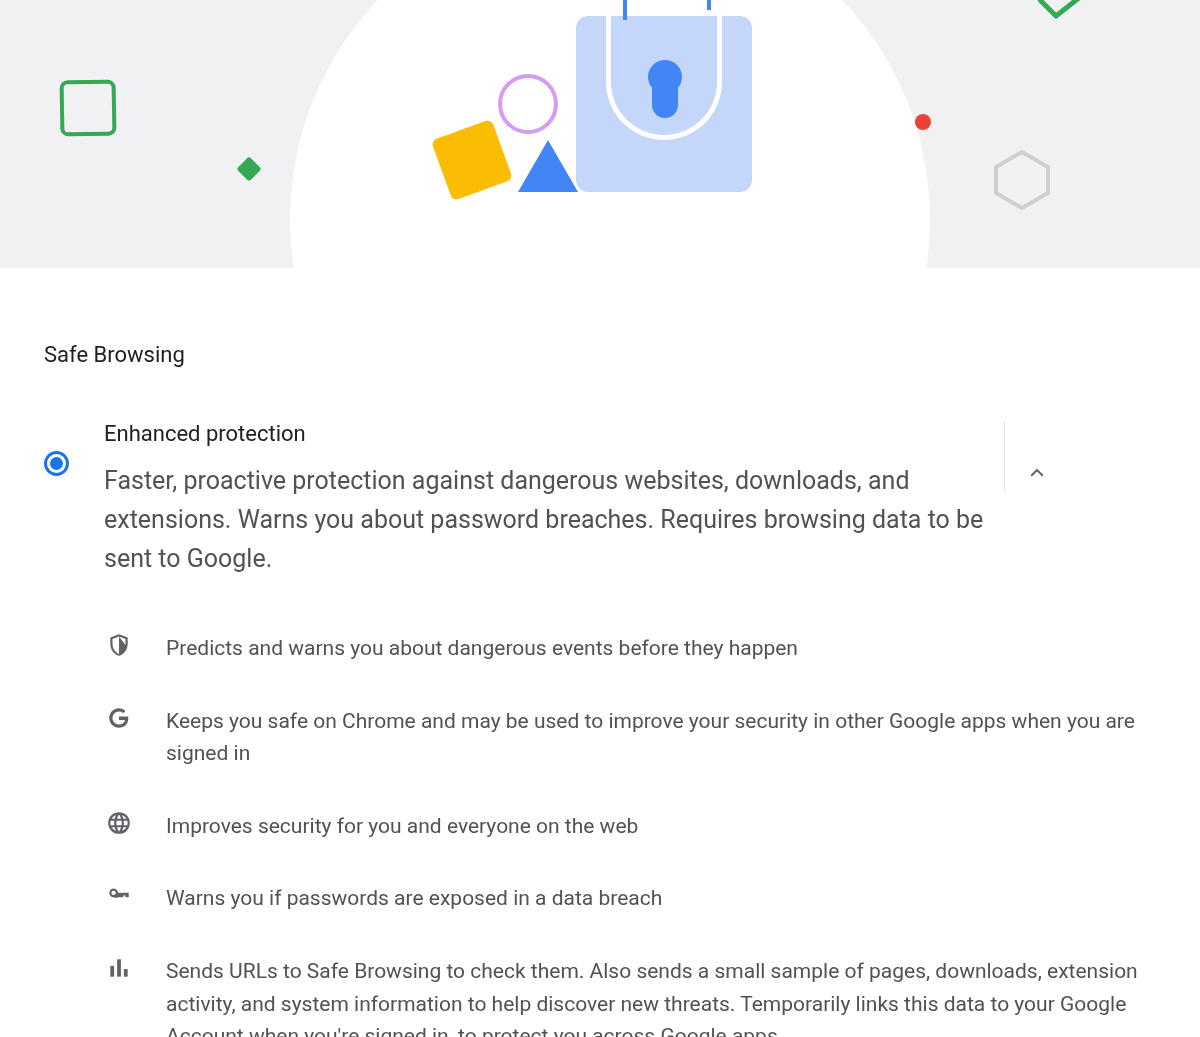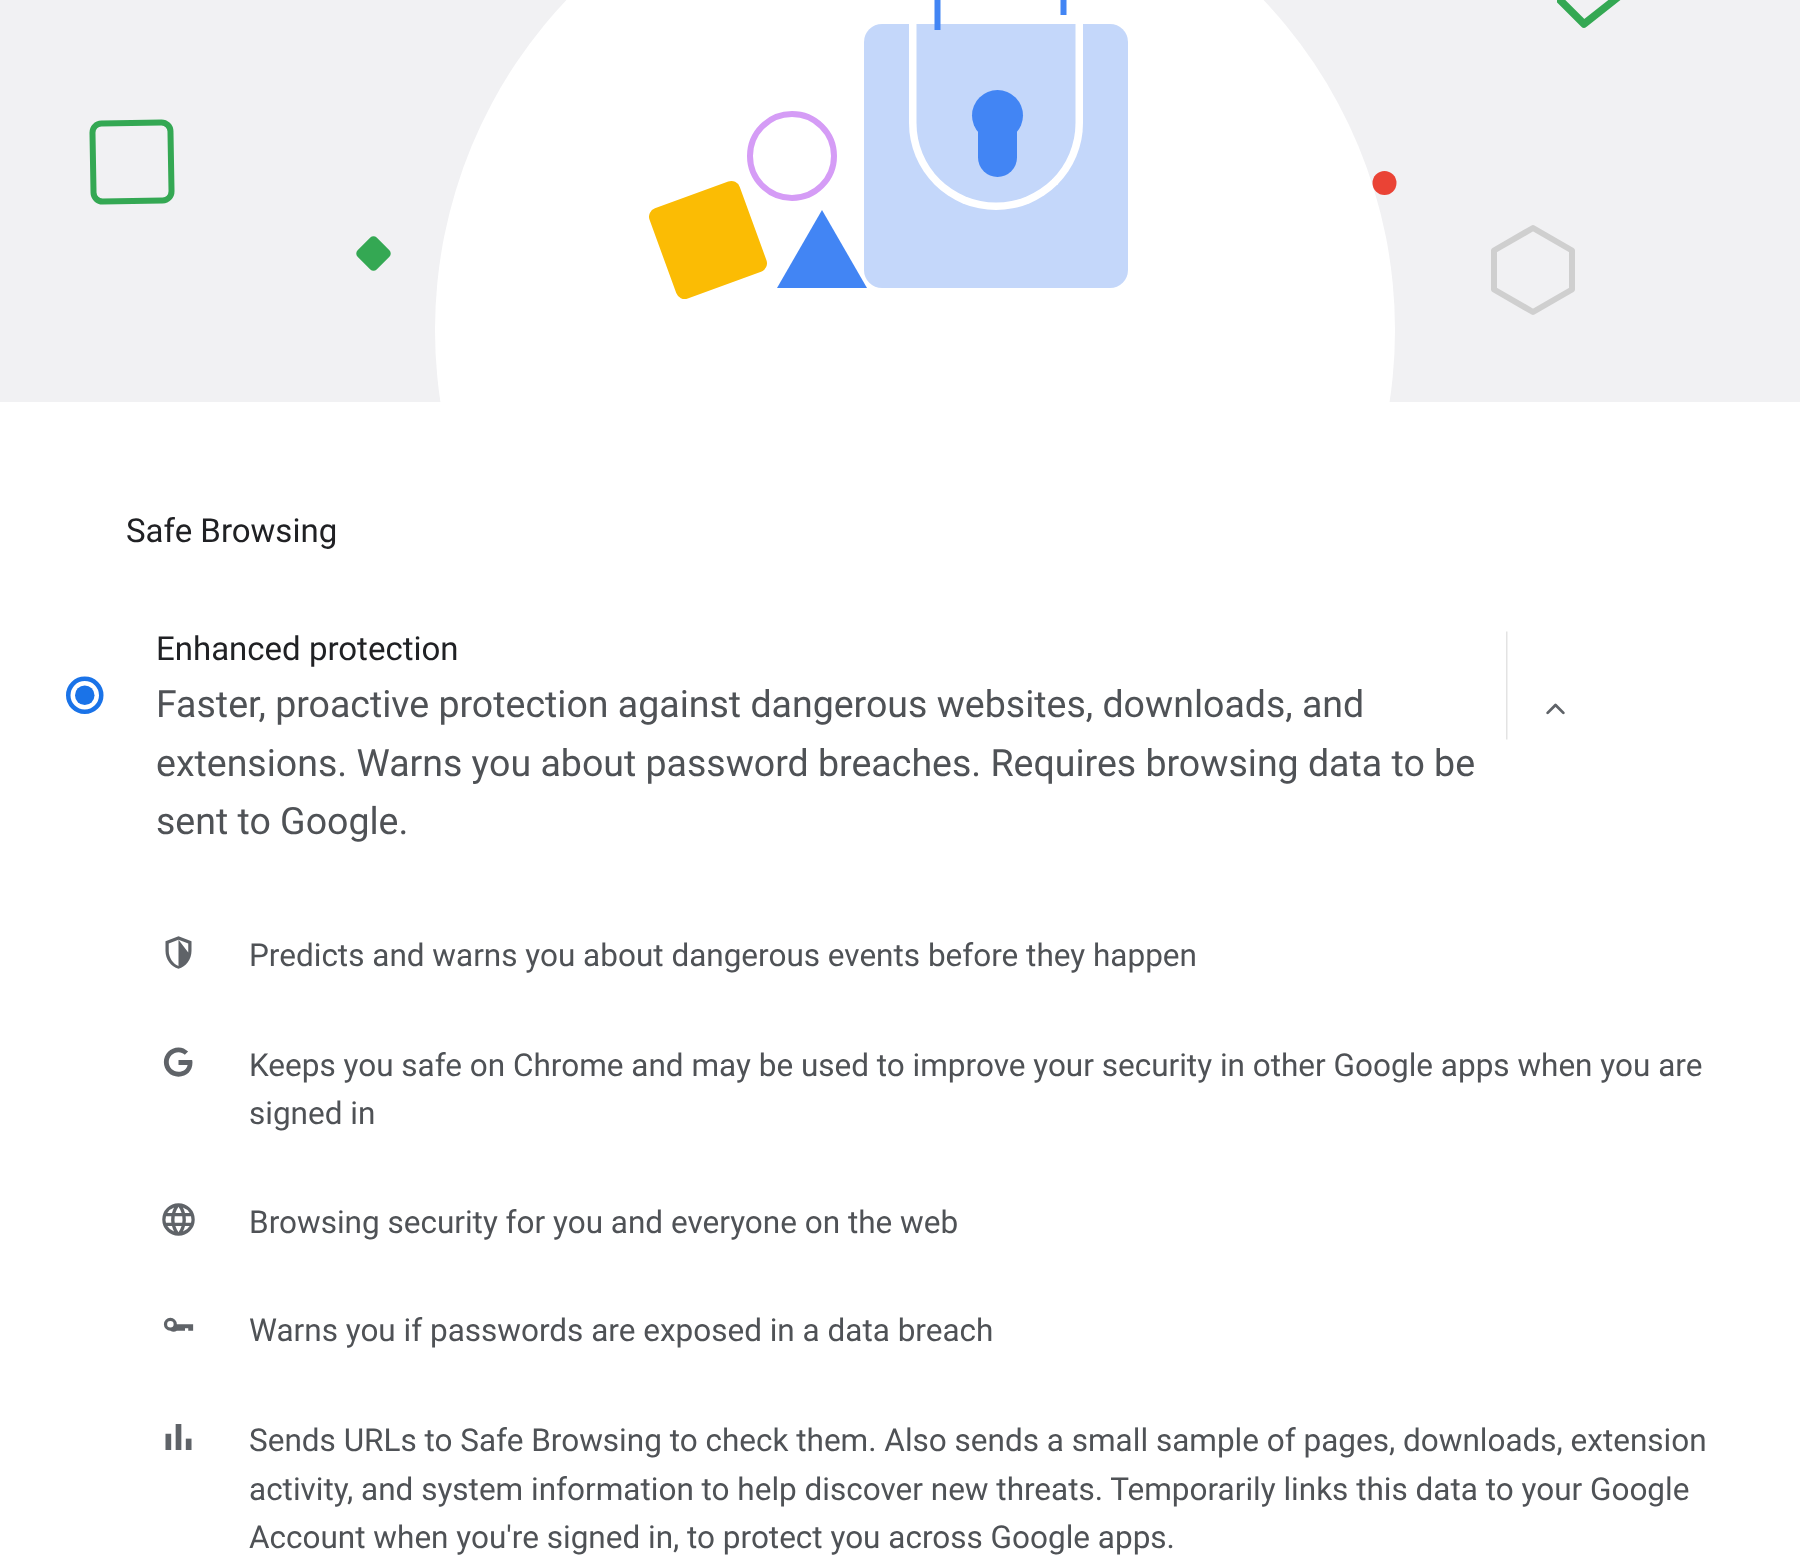--- a/index.html
+++ b/index.html
@@ -152,21 +152,20 @@
     }
     .content {
       padding: 0 44px 0 44px;
     }
     .section-title {
       font-size: 22px;
       font-weight: 400;
       color: #202124;
       padding-top: 74px;
       padding-bottom: 40px;
-      margin-left: 40px;
     }
     .option-card {
       padding: 0 0 0 0;
     }
     .option-header {
       display: flex;
       align-items: flex-start;
       padding: 14px 0;
     }
     .radio-col {
@@ -191,21 +190,21 @@
       border-radius: 50%;
     }
     .option-text {
       flex: 1;
       padding-right: 20px;
       max-width: 900px;
     }
     .option-title {
       font-size: 22px;
       color: #202124;
-      margin-bottom: 6px;
+      margin-bottom: 16px;
     }
     .option-desc {
       font-size: 25px;
       color: #4f5256;
       line-height: 1.55;
     }
     .chevron-col {
       width: 64px;
       display: flex;
       align-items: center;
@@ -310,21 +309,21 @@
         </span>
         <span class="feature-text">Keeps you safe on Chrome and may be used to improve your security in other Google apps when you are signed in</span>
       </div>
 
       <div class="feature-item">
         <span class="feature-icon">
           <svg viewBox="0 0 24 24">
               <path fill="#5f6368" d="M12 2 a10 10 0 1 0 .001 20.001 A10 10 0 0 0 12 2z m6.9 6 h-2.9 a15 15 0 0 0-1.3-3.4 A8 8 0 0 1 18.9 8z M12 4.1 c.8 1.2 1.5 2.5 1.9 3.9 h-3.8 c.4-1.4 1.1-2.7 1.9-3.9z M4.3 14 a8.2 8.2 0 0 1 0-4 h3.3 a16 16 0 0 0 0 4 H4.3z m.8 2 h2.9 a15 15 0 0 0 1.3 3.4 A8 8 0 0 1 5.1 16z m2.9-8 H5.1 a8 8 0 0 1 4.2-3.4 A15 15 0 0 0 8 8z m4 11.9 c-.8-1.2-1.5-2.5-1.9-3.9 h3.8 c-.4 1.4-1.1 2.7-1.9 3.9z m2.3-5.9 H9.7 a13.7 13.7 0 0 1 0-4 h4.6 a13.7 13.7 0 0 1 0 4z m.4 5.4 A15 15 0 0 0 16 16 h2.9 a8 8 0 0 1-4.2 3.4z M16.4 14 a16 16 0 0 0 0-4 h3.3 a8.2 8.2 0 0 1 0 4 h-3.3z"></path>
             </svg>
         </span>
-        <span class="feature-text">Browsing security for you and everyone on the web</span>
+        <span class="feature-text">Improves security for you and everyone on the web</span>
       </div>
 
       <div class="feature-item">
         <span class="feature-icon">
           <svg viewBox="0 0 24 24">
               <path fill="#5f6368" d="M7 14 a4 4 0 1 1 4-4 h10 v4 h-3 v-1.5 h-2 V14 h-5 A4 4 0 0 1 7 14z m0-2 a2 2 0 1 0-2-2 2 2 0 0 0 2 2z"></path>
             </svg>
         </span>
         <span class="feature-text">Warns you if passwords are exposed in a data breach</span>
       </div>

